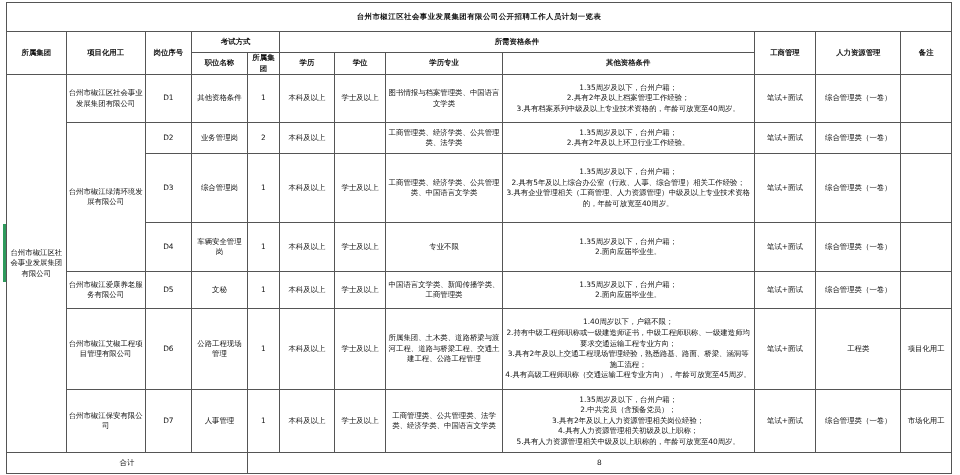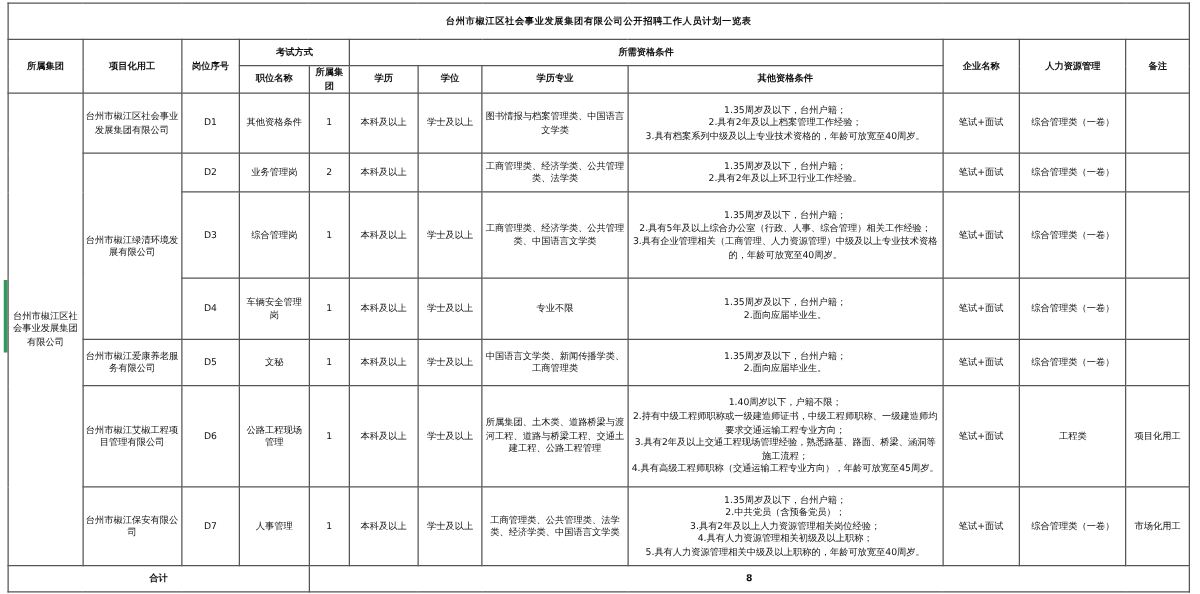--- a/index.html
+++ b/index.html
@@ -8,21 +8,21 @@
   .sheet-bg { position: absolute; inset: 0; background: #fff; }
   .sel-mark { position: absolute; left: 3px; top: 224px; width: 3px; height: 58px; background: #2e9a5c; }
   table.plan { position: absolute; left: 6px; top: 2px; border-collapse: collapse; table-layout: fixed;
                width: 467px; }
   table.plan td { border: 1px solid #555; padding: 0 2px; text-align: center; vertical-align: middle;
                   font-size: 7.4px; line-height: 10.6px; overflow: hidden; }
   td.title { font-size: 12px; font-weight: bold; height: 28px; letter-spacing: 0.5px; border-color: #888; }
   td.hd { font-weight: bold; font-size: 7.6px; }
   td.lft { text-align: left; }
   td.cond { text-align: left; padding-left: 2px; }
-  td.total { font-weight: bold; font-size: 8px; height: 20px; }
+  td.total { font-weight: normal; font-size: 8px; height: 20px; }
 </style>
 </head>
 <body>
 
 <div class="sheet-bg"></div>
 <div class="sel-mark"></div>
 
 <table class="plan" style="width:946px;">
   <colgroup>
     <col style="width:59px">
@@ -41,21 +41,21 @@
   <tbody>
       <tr>
     <td class="title" colspan="12">台州市椒江区社会事业发展集团有限公司公开招聘工作人员计划一览表</td>
   </tr>
   <tr style="height:21px">
     <td class="hd" rowspan="2">所属集团</td>
     <td class="hd" rowspan="2">项目化用工</td>
     <td class="hd" rowspan="2">岗位序号</td>
     <td class="hd" colspan="2">考试方式</td>
     <td class="hd" colspan="4">所需资格条件</td>
-    <td class="hd" rowspan="2">企业名称</td>
+    <td class="hd" rowspan="2">工商管理</td>
     <td class="hd" rowspan="2">人力资源管理</td>
     <td class="hd" rowspan="2">备注</td>
   </tr>
   <tr style="height:21px">
     <td class="hd">职位名称</td>
     <td class="hd">所属集团</td>
     <td class="hd">学历</td>
     <td class="hd">学位</td>
     <td class="hd">学历专业</td>
     <td class="hd">其他资格条件</td>

